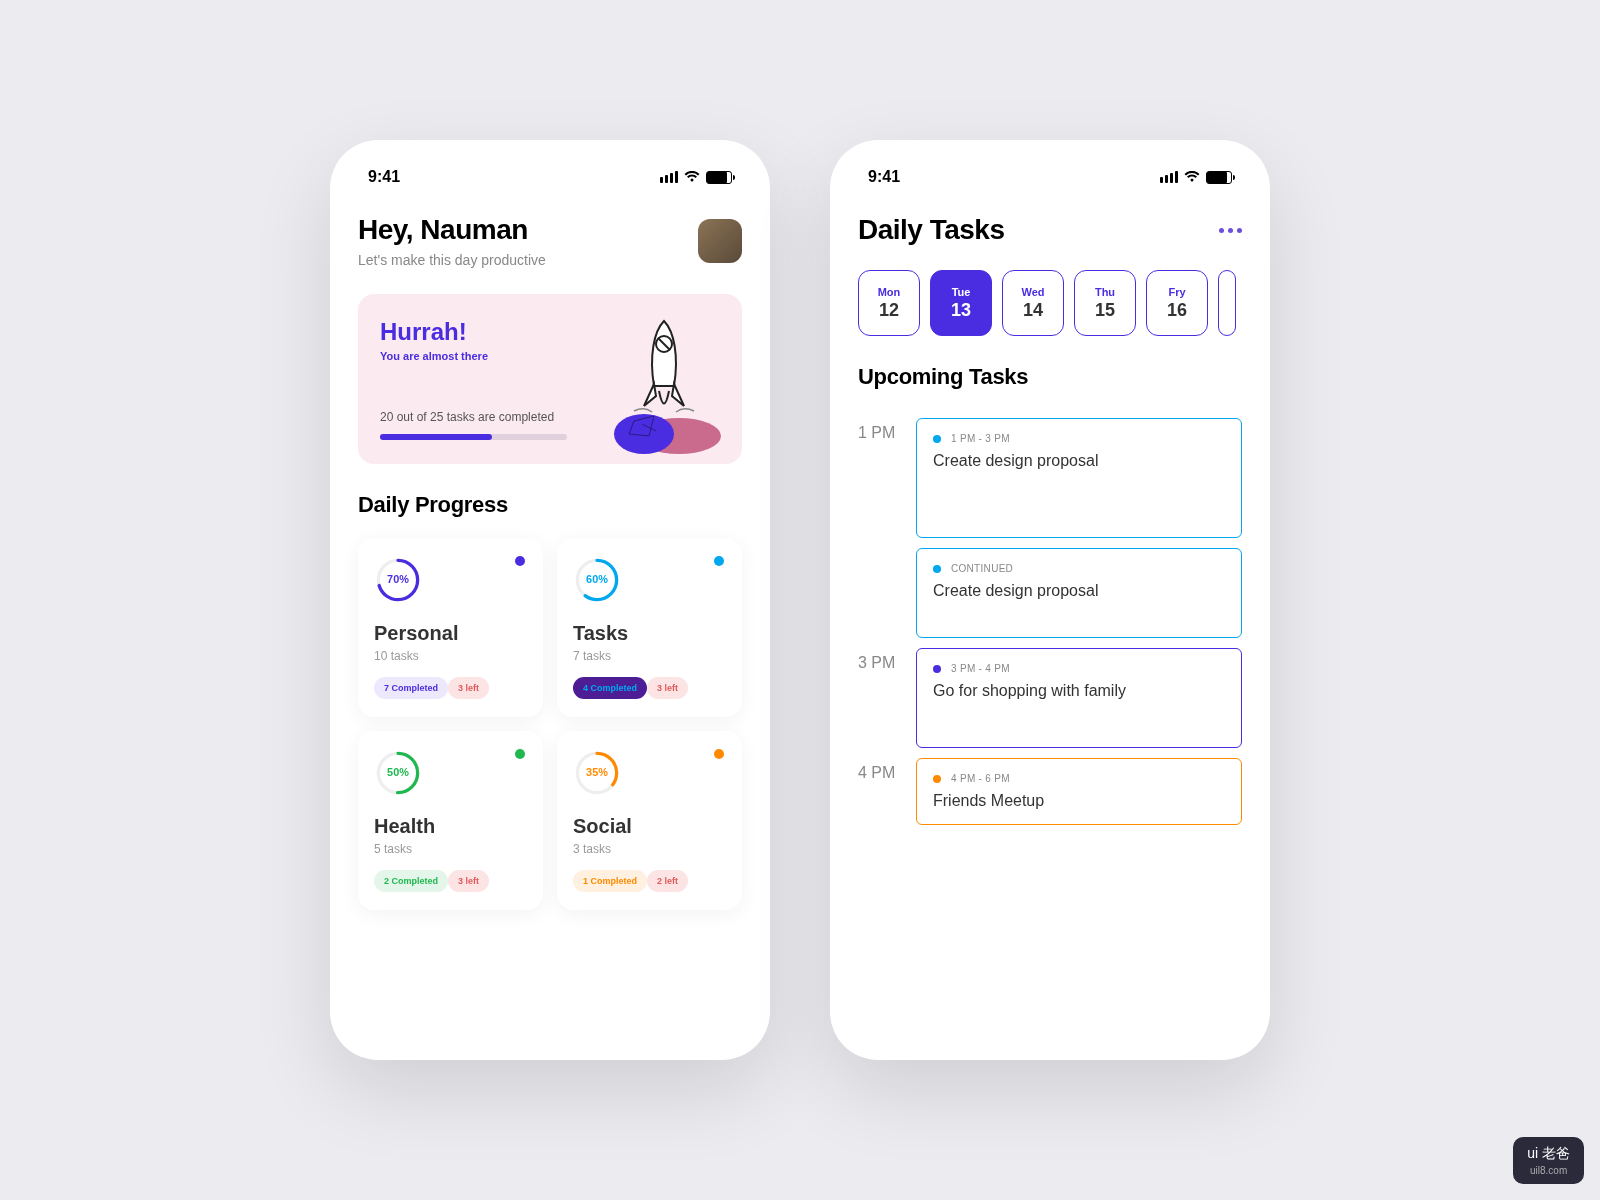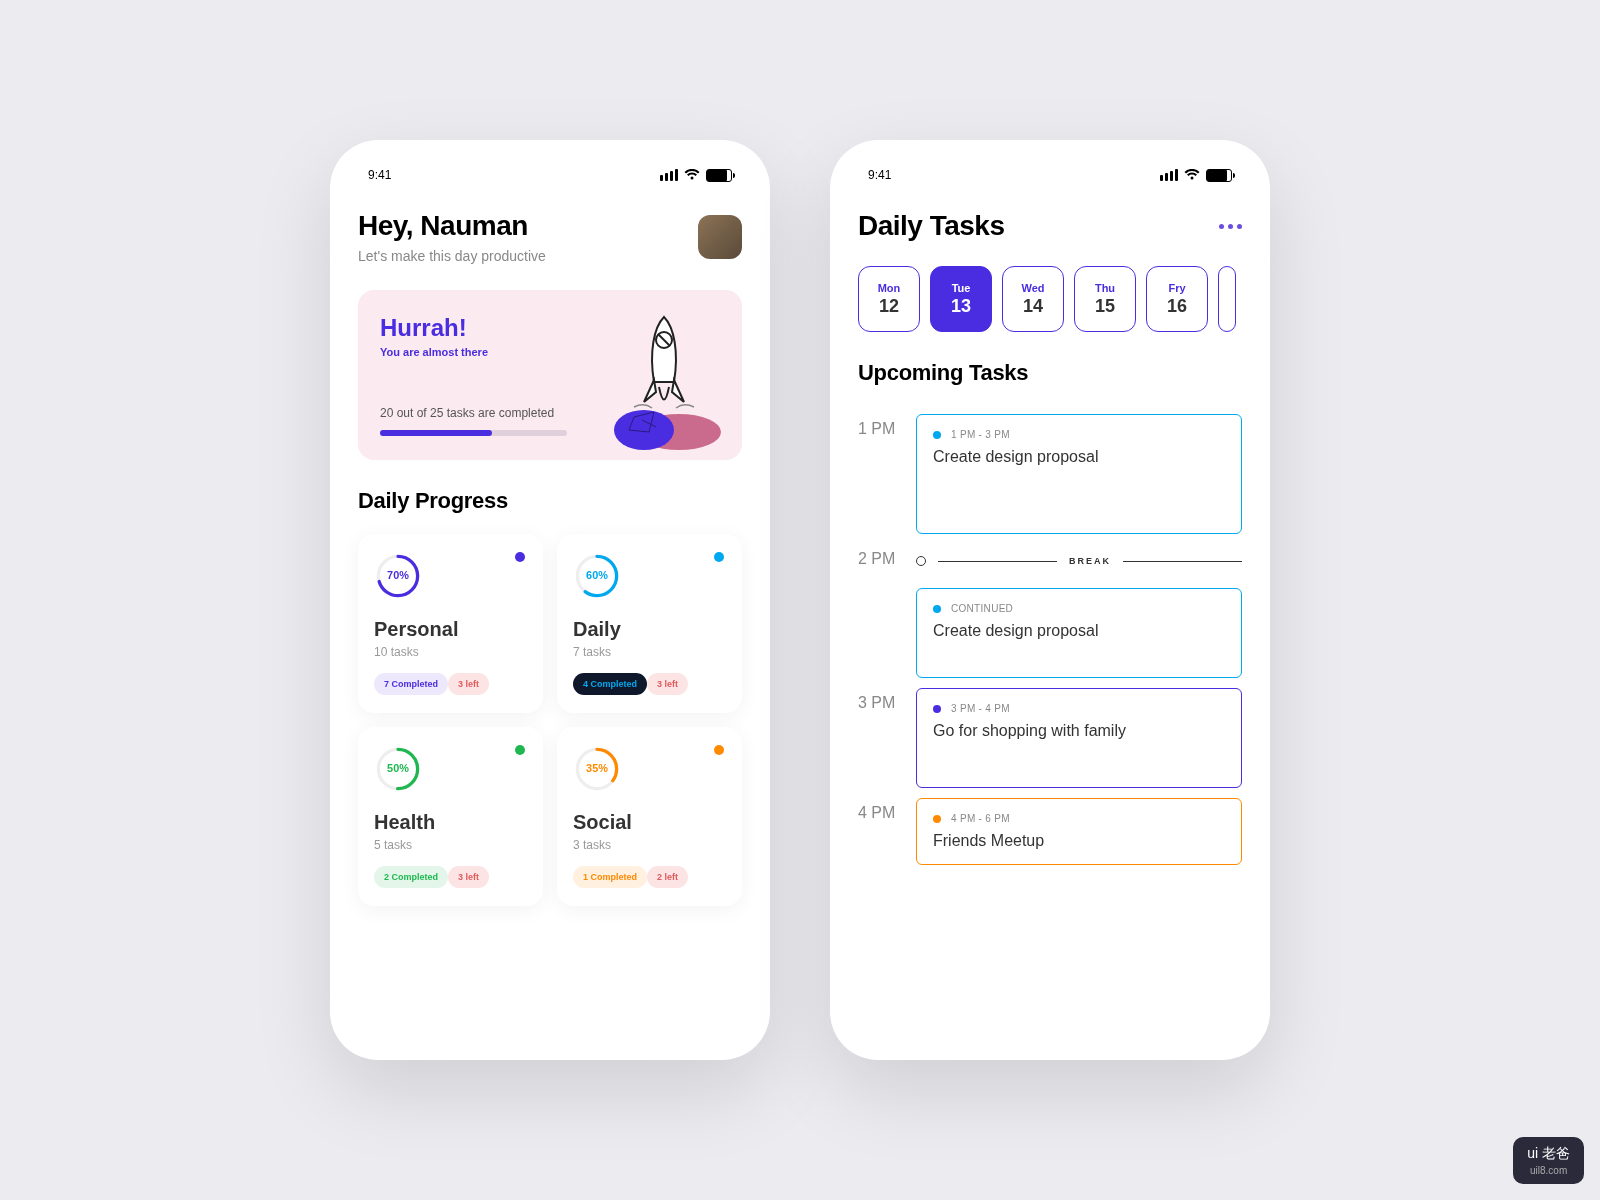--- a/index.html
+++ b/index.html
@@ -1,18 +1,18 @@
 <!DOCTYPE html>
 <html><head>
 <meta charset="utf-8">
 <style>
 * { margin: 0; padding: 0; box-sizing: border-box; font-family: -apple-system, BlinkMacSystemFont, 'Segoe UI', sans-serif; }
 body { background: #ebebf0; width: 1600px; height: 1200px; display: flex; align-items: center; justify-content: center; gap: 60px; }
 .phone { width: 440px; height: 920px; background: #fff; border-radius: 48px; box-shadow: 0 30px 80px rgba(0,0,0,0.12); overflow: hidden; display: flex; flex-direction: column; padding: 24px 28px; }
-.status-bar { display: flex; justify-content: space-between; align-items: center; font-weight: 400; font-size: 12px; padding: 4px 10px 16px; }
+.status-bar { display: flex; justify-content: space-between; align-items: center; font-weight: 700; font-size: 16px; padding: 4px 10px 16px; }
 .status-icons { display: flex; gap: 6px; align-items: center; }
 .bars { display: flex; gap: 2px; align-items: flex-end; }
 .bars span { width: 3px; background: #000; border-radius: 1px; }
 .bars span:nth-child(1){height:6px}.bars span:nth-child(2){height:8px}.bars span:nth-child(3){height:10px}.bars span:nth-child(4){height:12px}
 .wifi { width: 16px; height: 12px; }
 .battery { width: 26px; height: 13px; border: 1.5px solid #000; border-radius: 3px; position: relative; }
 .battery::after { content:''; position:absolute; right:-4px; top:3px; width:2px; height:5px; background:#000; border-radius:0 2px 2px 0; }
 .battery-fill { background:#000; width: 85%; height: 100%; border-radius: 1px; }
 .header { display: flex; justify-content: space-between; align-items: center; margin-top: 12px; }
 .greeting { font-size: 28px; font-weight: 800; letter-spacing: -0.5px; }
@@ -122,24 +122,24 @@
       <span class="badge" style="background:#ede8fc;color:#4a2de0">7 Completed</span>
       <span class="badge" style="background:#fde4e4;color:#e05a5a">3 left</span>
     </div></div>
       <div class="progress-card">
     <div class="card-dot" style="background:#00a8f0"></div>
     <svg class="ring" viewBox="0 0 44 44">
       <circle cx="22" cy="22" r="18" fill="none" stroke="#eee" stroke-width="3"></circle>
       <circle cx="22" cy="22" r="18" fill="none" stroke="#00a8f0" stroke-width="3" stroke-dasharray="113.09733552923255" stroke-dashoffset="45.23893421169302" transform="rotate(-90 22 22)" stroke-linecap="round"></circle>
       <text x="22" y="25" text-anchor="middle" class="ring-text" fill="#00a8f0">60%</text>
     </svg>
-    <div class="card-name">Daily</div>
+    <div class="card-name">Tasks</div>
     <div class="card-tasks">7 tasks</div>
     <div class="badges">
-      <span class="badge" style="background:#0f172a;color:#00a8f0">4 Completed</span>
+      <span class="badge" style="background:#4c1d95;color:#00a8f0">4 Completed</span>
       <span class="badge" style="background:#fde4e4;color:#e05a5a">3 left</span>
     </div></div>
       <div class="progress-card">
     <div class="card-dot" style="background:#1fb850"></div>
     <svg class="ring" viewBox="0 0 44 44">
       <circle cx="22" cy="22" r="18" fill="none" stroke="#eee" stroke-width="3"></circle>
       <circle cx="22" cy="22" r="18" fill="none" stroke="#1fb850" stroke-width="3" stroke-dasharray="113.09733552923255" stroke-dashoffset="56.548667764616276" transform="rotate(-90 22 22)" stroke-linecap="round"></circle>
       <text x="22" y="25" text-anchor="middle" class="ring-text" fill="#1fb850">50%</text>
     </svg>
     <div class="card-name">Health</div>
@@ -219,31 +219,20 @@
     <div class="time-label">1 PM</div>
     <div class="task-card" style="border-color:#00a8f0;min-height:120px">
       <div class="task-meta">
         <div class="task-dot" style="background:#00a8f0"></div>
         <div class="task-time">1 PM - 3 PM</div>
       </div>
       <div class="task-title">Create design proposal</div>
     </div>
       </div>
       <div class="task-row">
-        <div class="time-label">2 PM</div>
-      <div style="flex:1">
-        <div class="break-row" style="margin-left:0">
-          <div class="break-circle"></div>
-            <div class="break-line"></div>
-          <div class="break-text">BREAK</div>
-          <div class="break-line"></div>
-        </div>
-      </div>
-      </div>
-      <div class="task-row">
     <div class="time-label"></div>
     <div class="task-card" style="border-color:#00a8f0;min-height:90px">
       <div class="task-meta">
         <div class="task-dot" style="background:#00a8f0"></div>
         <div class="task-time">CONTINUED</div>
       </div>
       <div class="task-title">Create design proposal</div>
     </div>
       </div>
       <div class="task-row">

